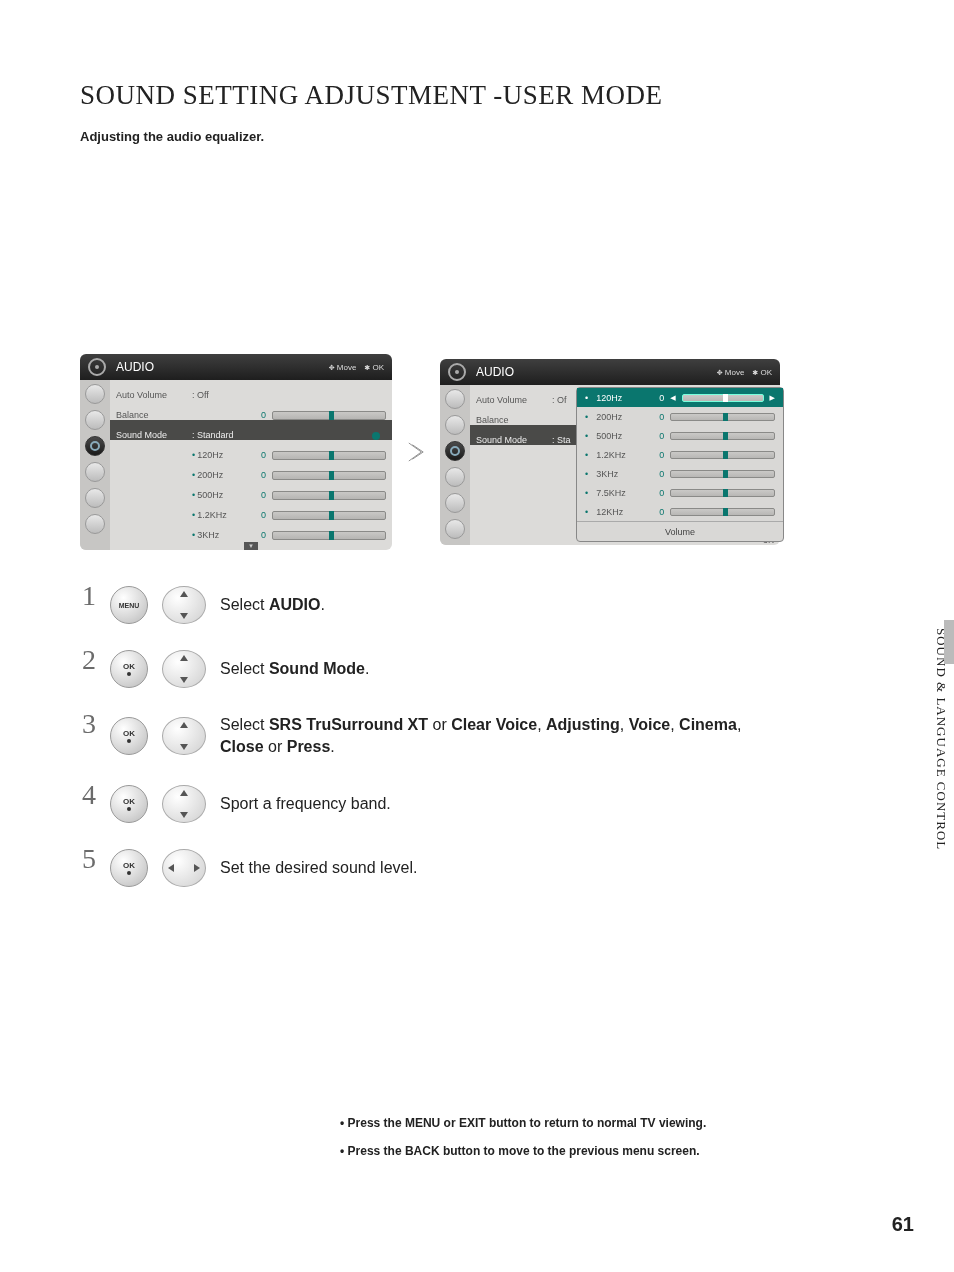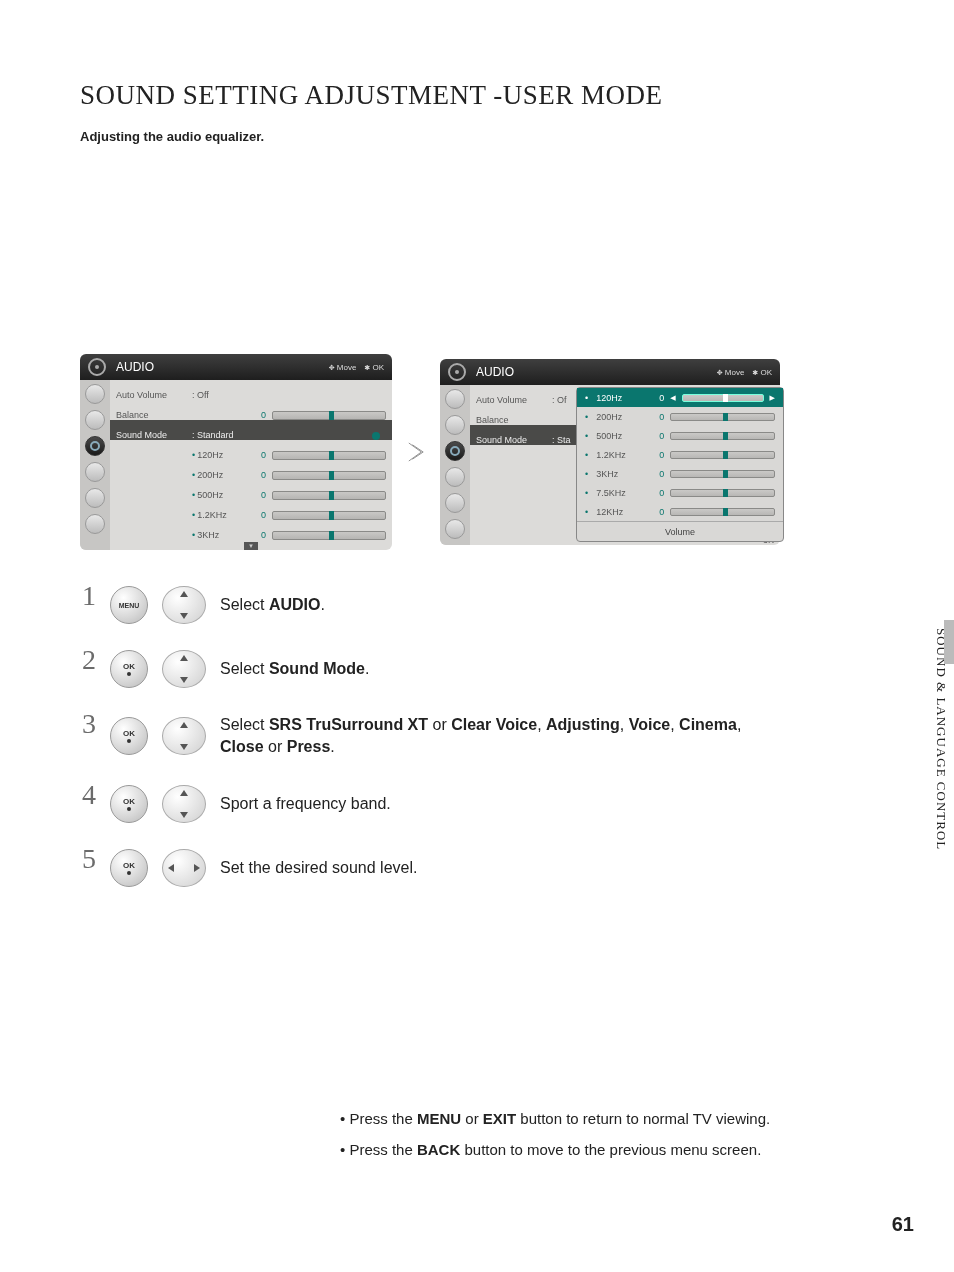--- a/index.html
+++ b/index.html
@@ -155,21 +155,21 @@
   .dpad .ell{position:absolute;inset:0;border:1px solid #aaa;border-radius:50%/50%;background:radial-gradient(circle at 35% 30%,#fff,#e2e2e2 60%,#cfcfcf);}
   .tri{position:absolute;width:0;height:0;}
   .tri.up{left:50%;top:5px;margin-left:-4px;border-left:4px solid transparent;border-right:4px solid transparent;border-bottom:6px solid #555;}
   .tri.dn{left:50%;bottom:5px;margin-left:-4px;border-left:4px solid transparent;border-right:4px solid transparent;border-top:6px solid #555;}
   .tri.lf{top:50%;left:6px;margin-top:-4px;border-top:4px solid transparent;border-bottom:4px solid transparent;border-right:6px solid #555;}
   .tri.rt{top:50%;right:6px;margin-top:-4px;border-top:4px solid transparent;border-bottom:4px solid transparent;border-left:6px solid #555;}
   .step-text{font-size:16px;line-height:1.4;max-width:560px;}
   .step-text b{font-weight:bold;}
 
   
-  .notes{position:absolute;left:340px;bottom:100px;font-size:15px;}
+  .notes{position:absolute;left:340px;bottom:100px;font-size:12px;font-weight:bold;}
   .notes p{margin-bottom:14px;}
 
   
   .sidetab{
     position:absolute;right:0;top:620px;width:26px;height:238px;
     display:flex;align-items:center;justify-content:center;
   }
   .sidetab .bar{position:absolute;right:0;top:0;width:10px;height:44px;background:#bbb;}
   .sidetab span{
     writing-mode:vertical-rl;

